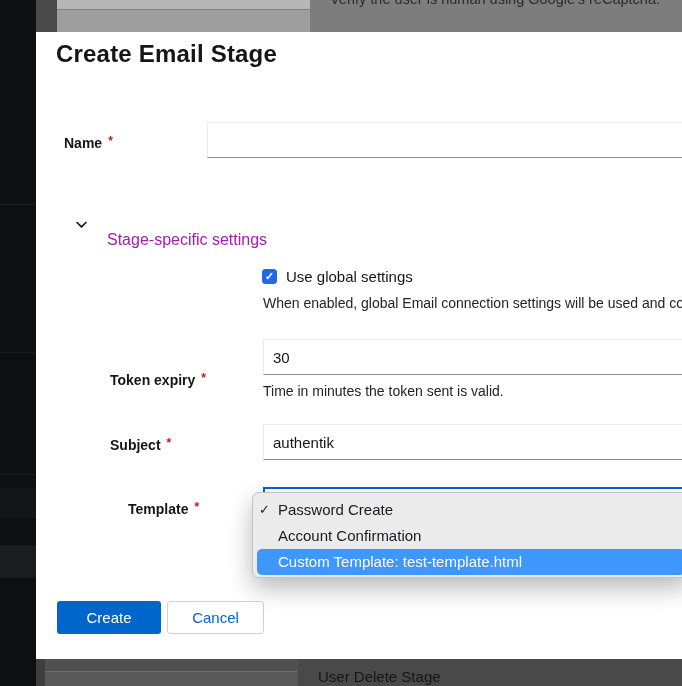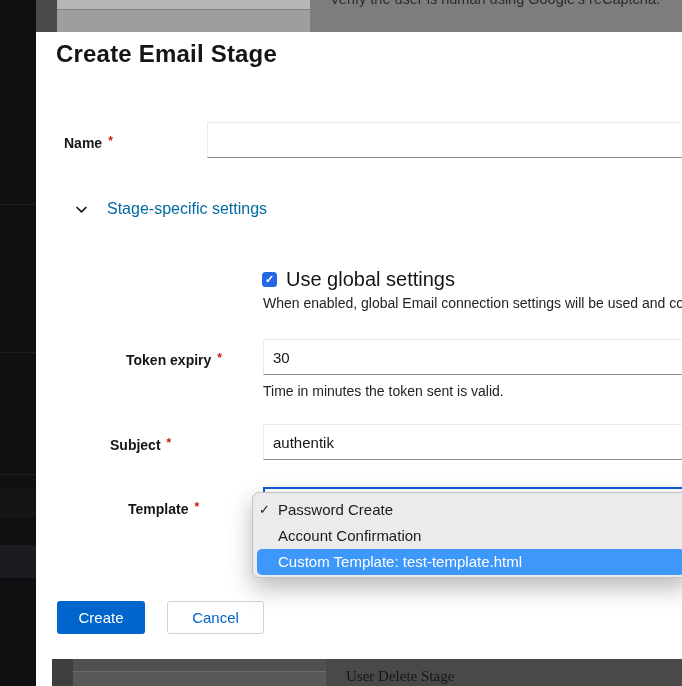--- a/index.html
+++ b/index.html
@@ -15,21 +15,21 @@
   .sb-div.d1 { top:204px; } .sb-div.d2 { top:352px; } .sb-div.d3 { top:474px; }
   .sb-block1 { position:absolute; left:0; top:488px; width:36px; height:30px; background:#131517; }
   .sb-block2 { position:absolute; left:0; top:545px; width:36px; height:33px; background:#1a1c1f; }
 
   
   .bd-top { position:absolute; left:36px; top:0; right:0; height:32px; background:#7d7d7d; overflow:hidden; z-index:0; }
   .bd-top .seg-left { position:absolute; left:0; top:0; width:21px; height:32px; background:#4a4a4a; }
   .bd-top .seg-cell { position:absolute; left:21px; top:0; width:253px; height:32px; background:#9e9e9e; border-top:9px solid #b7b7b7; box-shadow:inset 0 1px 0 #828282; }
   .bd-top .seg-text { position:absolute; left:294px; top:-9px; right:0; font-size:14.5px; color:#2c2c2c; white-space:nowrap; }
 
-  .bd-bottom { position:absolute; left:52px; top:659px; right:0; height:27px; background:#494949; overflow:hidden; z-index:0;font-family:Liberation Serif, serif; }
+  .bd-bottom { position:absolute; left:24px; top:659px; right:0; height:27px; background:#494949; overflow:hidden; z-index:0; }
   .bd-bottom .seg-left { position:absolute; left:0; top:0; width:21px; height:27px; background:#3e3e3e; }
   .bd-bottom .seg-cell { position:absolute; left:21px; top:0; width:253px; height:27px; background:#505050; border-bottom:14px solid #585858; box-shadow:inset 0 -1px 0 #6c6c6c; }
   .bd-bottom .seg-text { position:absolute; left:294px; top:9px; right:0; font-size:15px; color:#161616; white-space:nowrap; }
 
   
   .modal { position:absolute; left:36px; top:32px; width:646px; height:627px; background:#ffffff; z-index:2; }
 
   .modal-title { position:absolute; left:20px; top:8px; font-size:24px; font-weight:700; color:#151515; letter-spacing:.2px; }
 
   .field-label { position:absolute; font-size:14px; font-weight:700; color:#151515; white-space:nowrap; }
@@ -40,29 +40,29 @@
     border:1px solid #ebebeb; border-bottom:1px solid #8a8d90;
     font-family:"Liberation Sans", sans-serif; font-size:15px; color:#151515;
     padding:0 9px; outline:none;
   }
 
   .lbl-name { left:20px; top:103px;padding-left:8px; }
   .inp-name { left:171px; top:90px; }
 
   .group-head { position:absolute; left:39px; top:168px; display:flex; align-items:center; gap:19px; cursor:pointer; }
   .group-head .chev { display:flex; align-items:center; }
-  .group-head .gh-text { font-size:16px; color:#0369a1; }
+  .group-head .gh-text { font-size:16px; color:#a21caf;margin-top:31px; }
 
   .cb-row { position:absolute; left:226px; top:236px; display:flex; align-items:center; gap:9px; }
   .cb-box { width:15px; height:15px; background:#2367e8; border-radius:3.5px; color:#fff; font-size:11px; line-height:15px; text-align:center; font-weight:700; }
-  .cb-label { font-size:20px; color:#151515; }
+  .cb-label { font-size:15px; color:#151515; }
   .helper { position:absolute; font-size:14px; color:#232323; white-space:nowrap; overflow:hidden; right:0; }
   .help-global { left:227px; top:263px; }
 
-  .lbl-token { left:74px; top:320px;margin-left:16px; }
+  .lbl-token { left:74px; top:340px; }
   .inp-token { left:227px; top:307px; }
   .help-token { left:227px; top:351px; }
 
   .lbl-subject { left:74px; top:405px; }
   .inp-subject { left:227px; top:392px; }
 
   .lbl-template { left:92px; top:469px; }
   .select-box { position:absolute; left:227px; top:455px; right:-6px; height:36px; background:#fff; border:2px solid #0b5ed7; }
 
   .popup {
@@ -72,21 +72,21 @@
   }
   .popup-item {
     position:relative; height:26px; line-height:26px; margin:0 4px;
     padding-left:21px; font-size:15px; color:#1b1b1e; border-radius:5px; cursor:default;
     white-space:nowrap; overflow:hidden;
   }
   .popup-item .opt-check { position:absolute; left:2px; top:0; font-size:13px; color:#1b1b1e; }
   .popup-item.hl { background:#3e97fa; color:#fff; }
 
   .btn { position:absolute; top:569px; height:33px; font-family:"Liberation Sans", sans-serif; font-size:15px; border-radius:3px; cursor:pointer; }
-  .btn-create { left:21px; width:88px; background:#0066cc; color:#fff; border:none; }
+  .btn-create { left:21px; width:104px; background:#0066cc; color:#fff; border:none; }
   .btn-cancel { left:131px; width:97px; background:#fff; color:#0066cc; border:1px solid #ccd3da; }
 </style>
 </head>
 <body>
 
 <div class="screen">
 
   <div class="bd-top">
     <div class="seg-left"></div>
     <div class="seg-cell"></div>

